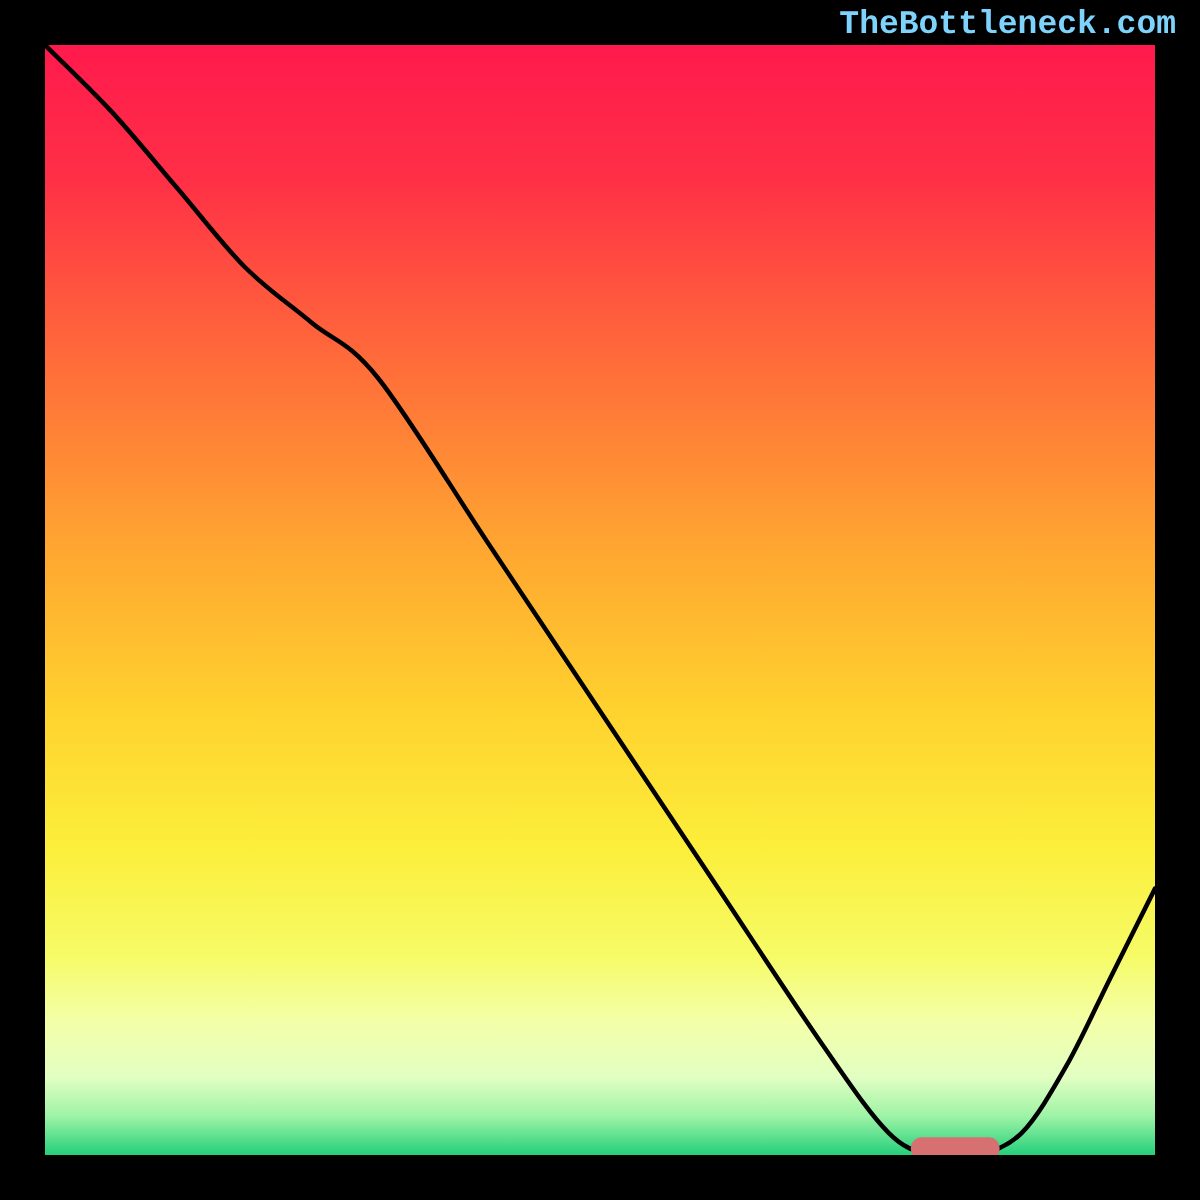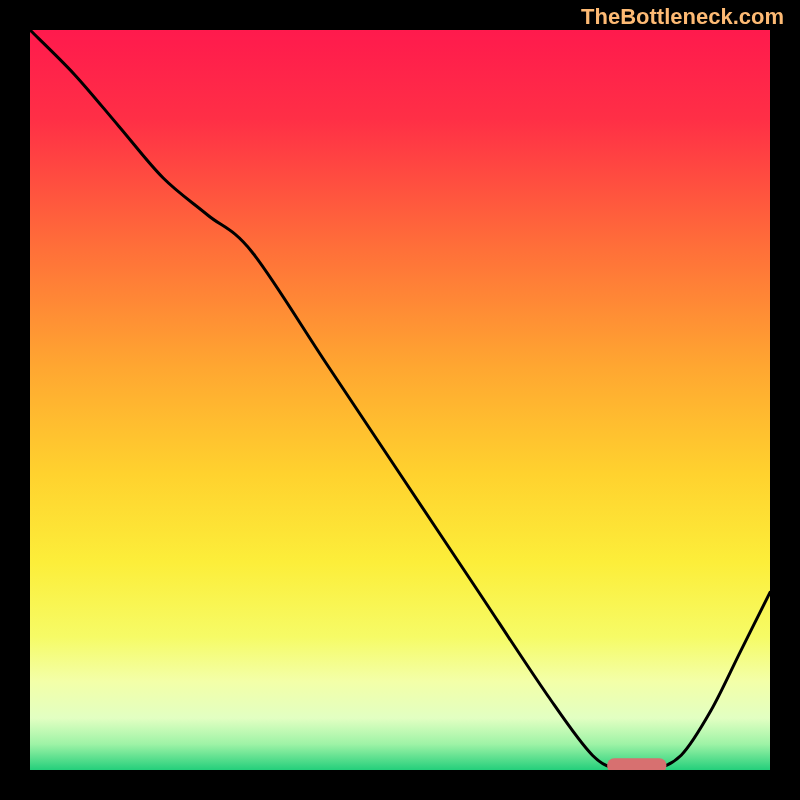--- a/index.html
+++ b/index.html
@@ -12,24 +12,24 @@
   }
   .stage {
     position: relative;
     width: 800px;
     height: 800px;
   }
   .watermark {
     position: absolute;
     top: 4px;
     right: 16px;
-    font-family: Liberation Sans, sans-serif;
+    font-family: Liberation Mono, monospace;
     font-size: 22px;
     font-weight: 600;
-    color: #fdba74;
+    color: #7dd3fc;
     z-index: 50;
   }
   svg {
     position: absolute;
     top: 0; left: 0;
     width: 800px; height: 800px;
   }
   .curve {
     fill: none;
     stroke: #000;

